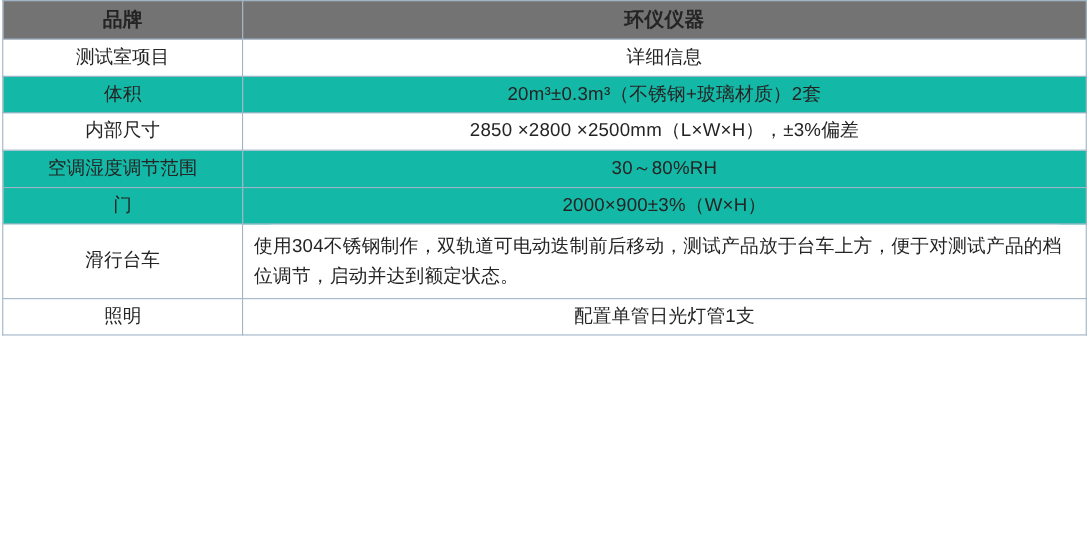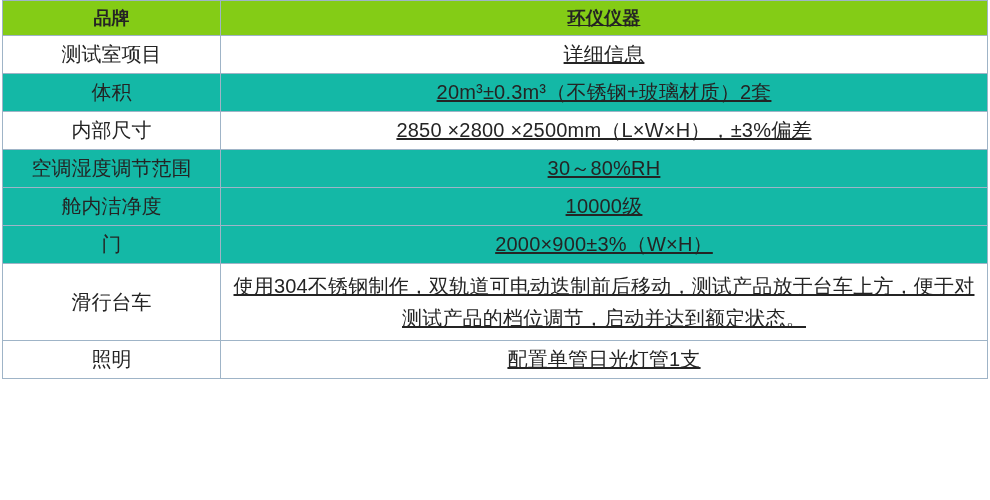--- a/index.html
+++ b/index.html
@@ -18,51 +18,50 @@
     width: 986px;
     margin: 0 auto;
     border-collapse: collapse;
     table-layout: fixed;
   }
   .spec-table td {
     border: 1px solid #9fb4c7;
     padding: 4px 8px;
     text-align: center;
     vertical-align: middle;
-    font-size: 20px;
+    font-size: 17px;
     line-height: 1.45;
     color: #242424;
   }
   .spec-table col.label-col { width: 218px; }
   .spec-table col.value-col { width: auto; }
 
   tr.row-odd td { background: #ffffff; }
   tr.row-even td { background: #14b8a6; }
 
   td.label-cell {
     font-weight: normal;
   }
   tr.head-row td {
     font-weight: bold;
     font-size: 18px;
-    background: #84cc16;
+    background: #737373;
     margin-top: 32px;
   }
   tr.head-row td.value-cell {
     font-weight: bold;
   }
   td.multiline {
-    text-align: center;
+    text-align: left;
     padding: 6px 10px;
     line-height: 1.6;
     border-radius: 28px;
   }
   td.value-cell {
     letter-spacing: 0.2px;
-    text-decoration: underline;
   }
 </style>
 </head>
 <body>
 
 <table class="spec-table">
   <colgroup>
     <col class="label-col">
     <col class="value-col">
   </colgroup>
@@ -81,24 +80,20 @@
     </tr>
     <tr class="row-odd">
       <td class="label-cell">内部尺寸</td>
       <td class="value-cell">2850 ×2800 ×2500mm（L×W×H），±3%偏差</td>
     </tr>
     <tr class="row-even">
       <td class="label-cell">空调湿度调节范围</td>
       <td class="value-cell">30～80%RH</td>
     </tr>
     <tr class="row-even">
-      <td class="label-cell">舱内洁净度</td>
-      <td class="value-cell">10000级</td>
-    </tr>
-    <tr class="row-even">
       <td class="label-cell">门</td>
       <td class="value-cell">2000×900±3%（W×H）</td>
     </tr>
     <tr class="row-odd">
       <td class="label-cell">滑行台车</td>
       <td class="value-cell multiline">使用304不锈钢制作，双轨道可电动迭制前后移动，测试产品放于台车上方，便于对测试产品的档位调节，启动并达到额定状态。</td>
     </tr>
     <tr class="row-odd">
       <td class="label-cell">照明</td>
       <td class="value-cell">配置单管日光灯管1支</td>

